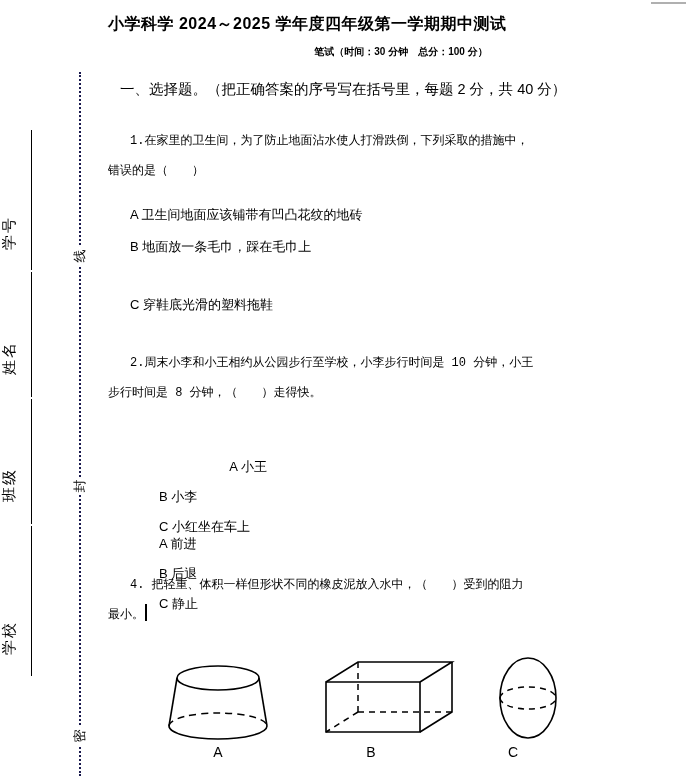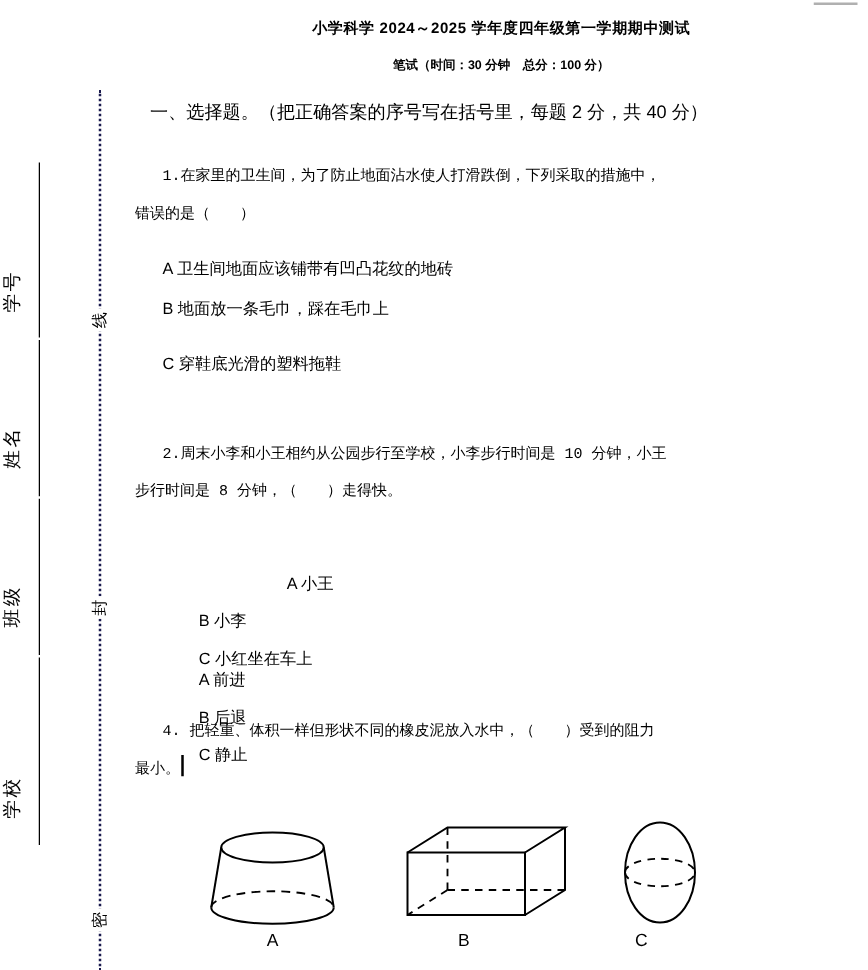--- a/index.html
+++ b/index.html
@@ -85,22 +85,21 @@
     left: 108px;
     top: 0;
     width: 586px;
     height: 776px;
   }
   .doc-title {
     position: absolute;
     top: 14px;
     left: 0;
     width: 586px;
-    text-align: center;
-    font-size: 12px;
+    font-size: 16px;
     font-weight: bold;
     letter-spacing: 0.5px;
     font-family: "Liberation Sans", "DejaVu Sans", sans-serif;
   }
   .doc-subtitle {
     position: absolute;
     top: 45px;
     left: 0;
     width: 586px;
     text-align: center;
@@ -198,21 +197,21 @@
 
     <div class="doc-title">小学科学 2024～2025 学年度四年级第一学期期中测试</div>
     <div class="doc-subtitle">笔试（时间：30 分钟　总分：100 分）</div>
     <div class="section-head">一、选择题。（把正确答案的序号写在括号里，每题 2 分，共 40 分）</div>
 
     <div class="q-block" style="top:126px;">
       <div class="q-line indent">1.在家里的卫生间，为了防止地面沾水使人打滑跌倒，下列采取的措施中，</div>
       <div class="q-line">错误的是（　　）</div>
       <div class="opt-row" style="margin-top:14px;">A 卫生间地面应该铺带有凹凸花纹的地砖</div>
       <div class="opt-row" style="margin-top:2px;">B 地面放一条毛巾，踩在毛巾上</div>
-      <div class="opt-row" style="margin-top:14px;">C 穿鞋底光滑的塑料拖鞋</div>
+      <div class="opt-row" style="margin-top:28px;">C 穿鞋底光滑的塑料拖鞋</div>
     </div>
 
     <div class="q-block" style="top:348px;">
       <div class="q-line indent">2.周末小李和小王相约从公园步行至学校，小李步行时间是 10 分钟，小王</div>
       <div class="q-line">步行时间是 8 分钟，（　　）走得快。</div>
       <div class="opt-row" style="margin-top:14px;">
         <span class="opt-inline" style="width:130px;text-align:right;">A 小王</span>
         <span class="opt-inline" style="width:135px;">B 小李</span>
         <span class="opt-inline">C 小红坐在车上</span>
       </div>

